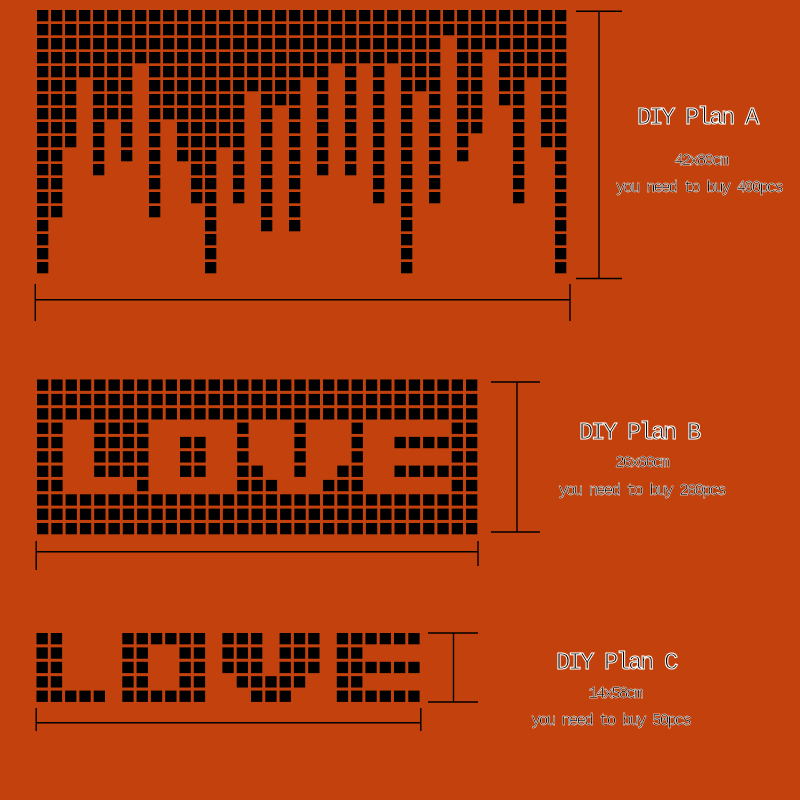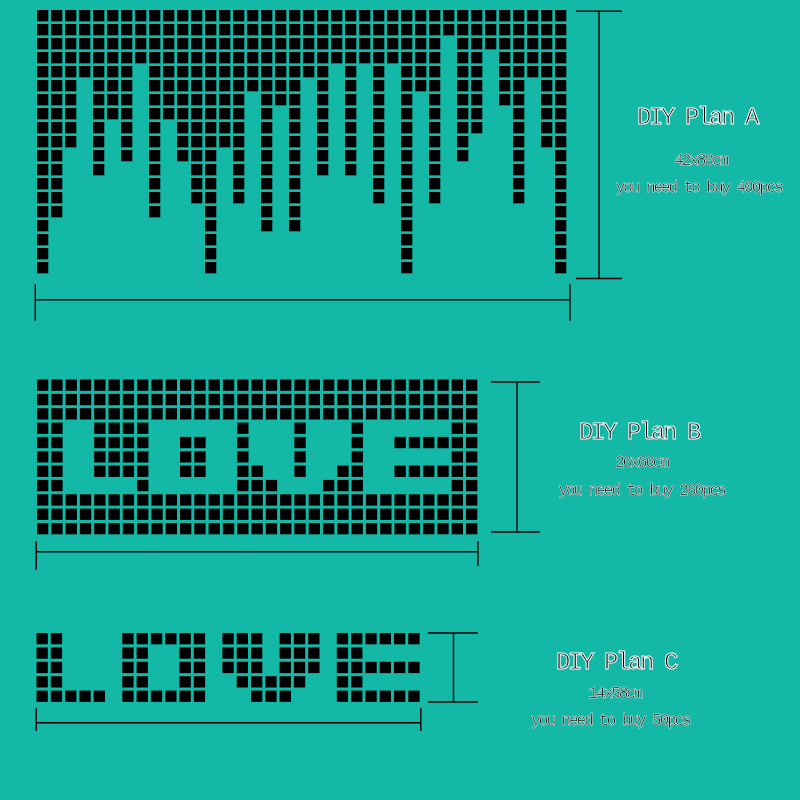--- a/index.html
+++ b/index.html
@@ -1,16 +1,16 @@
 <!DOCTYPE html>
 <html><head>
 <meta charset="utf-8">
 <style>
   html,body { margin:0; padding:0; background:#ffffff; }
-  .page { position:relative; width:800px; height:800px; background:#14b8a6; overflow:hidden; }
+  .page { position:relative; width:800px; height:800px; background:#c2410c; overflow:hidden; }
   svg text { font-family:"Liberation Mono", monospace; fill:#000; -webkit-font-smoothing:antialiased; }
   svg { will-change:transform; }
 </style>
 </head>
 <body>
 <div class="page">
 <svg width="800" height="800" viewBox="0 0 800 800">
 
 <g fill="#000000">
 <rect x="37.0" y="10.0" width="11.3" height="11.3"></rect>

